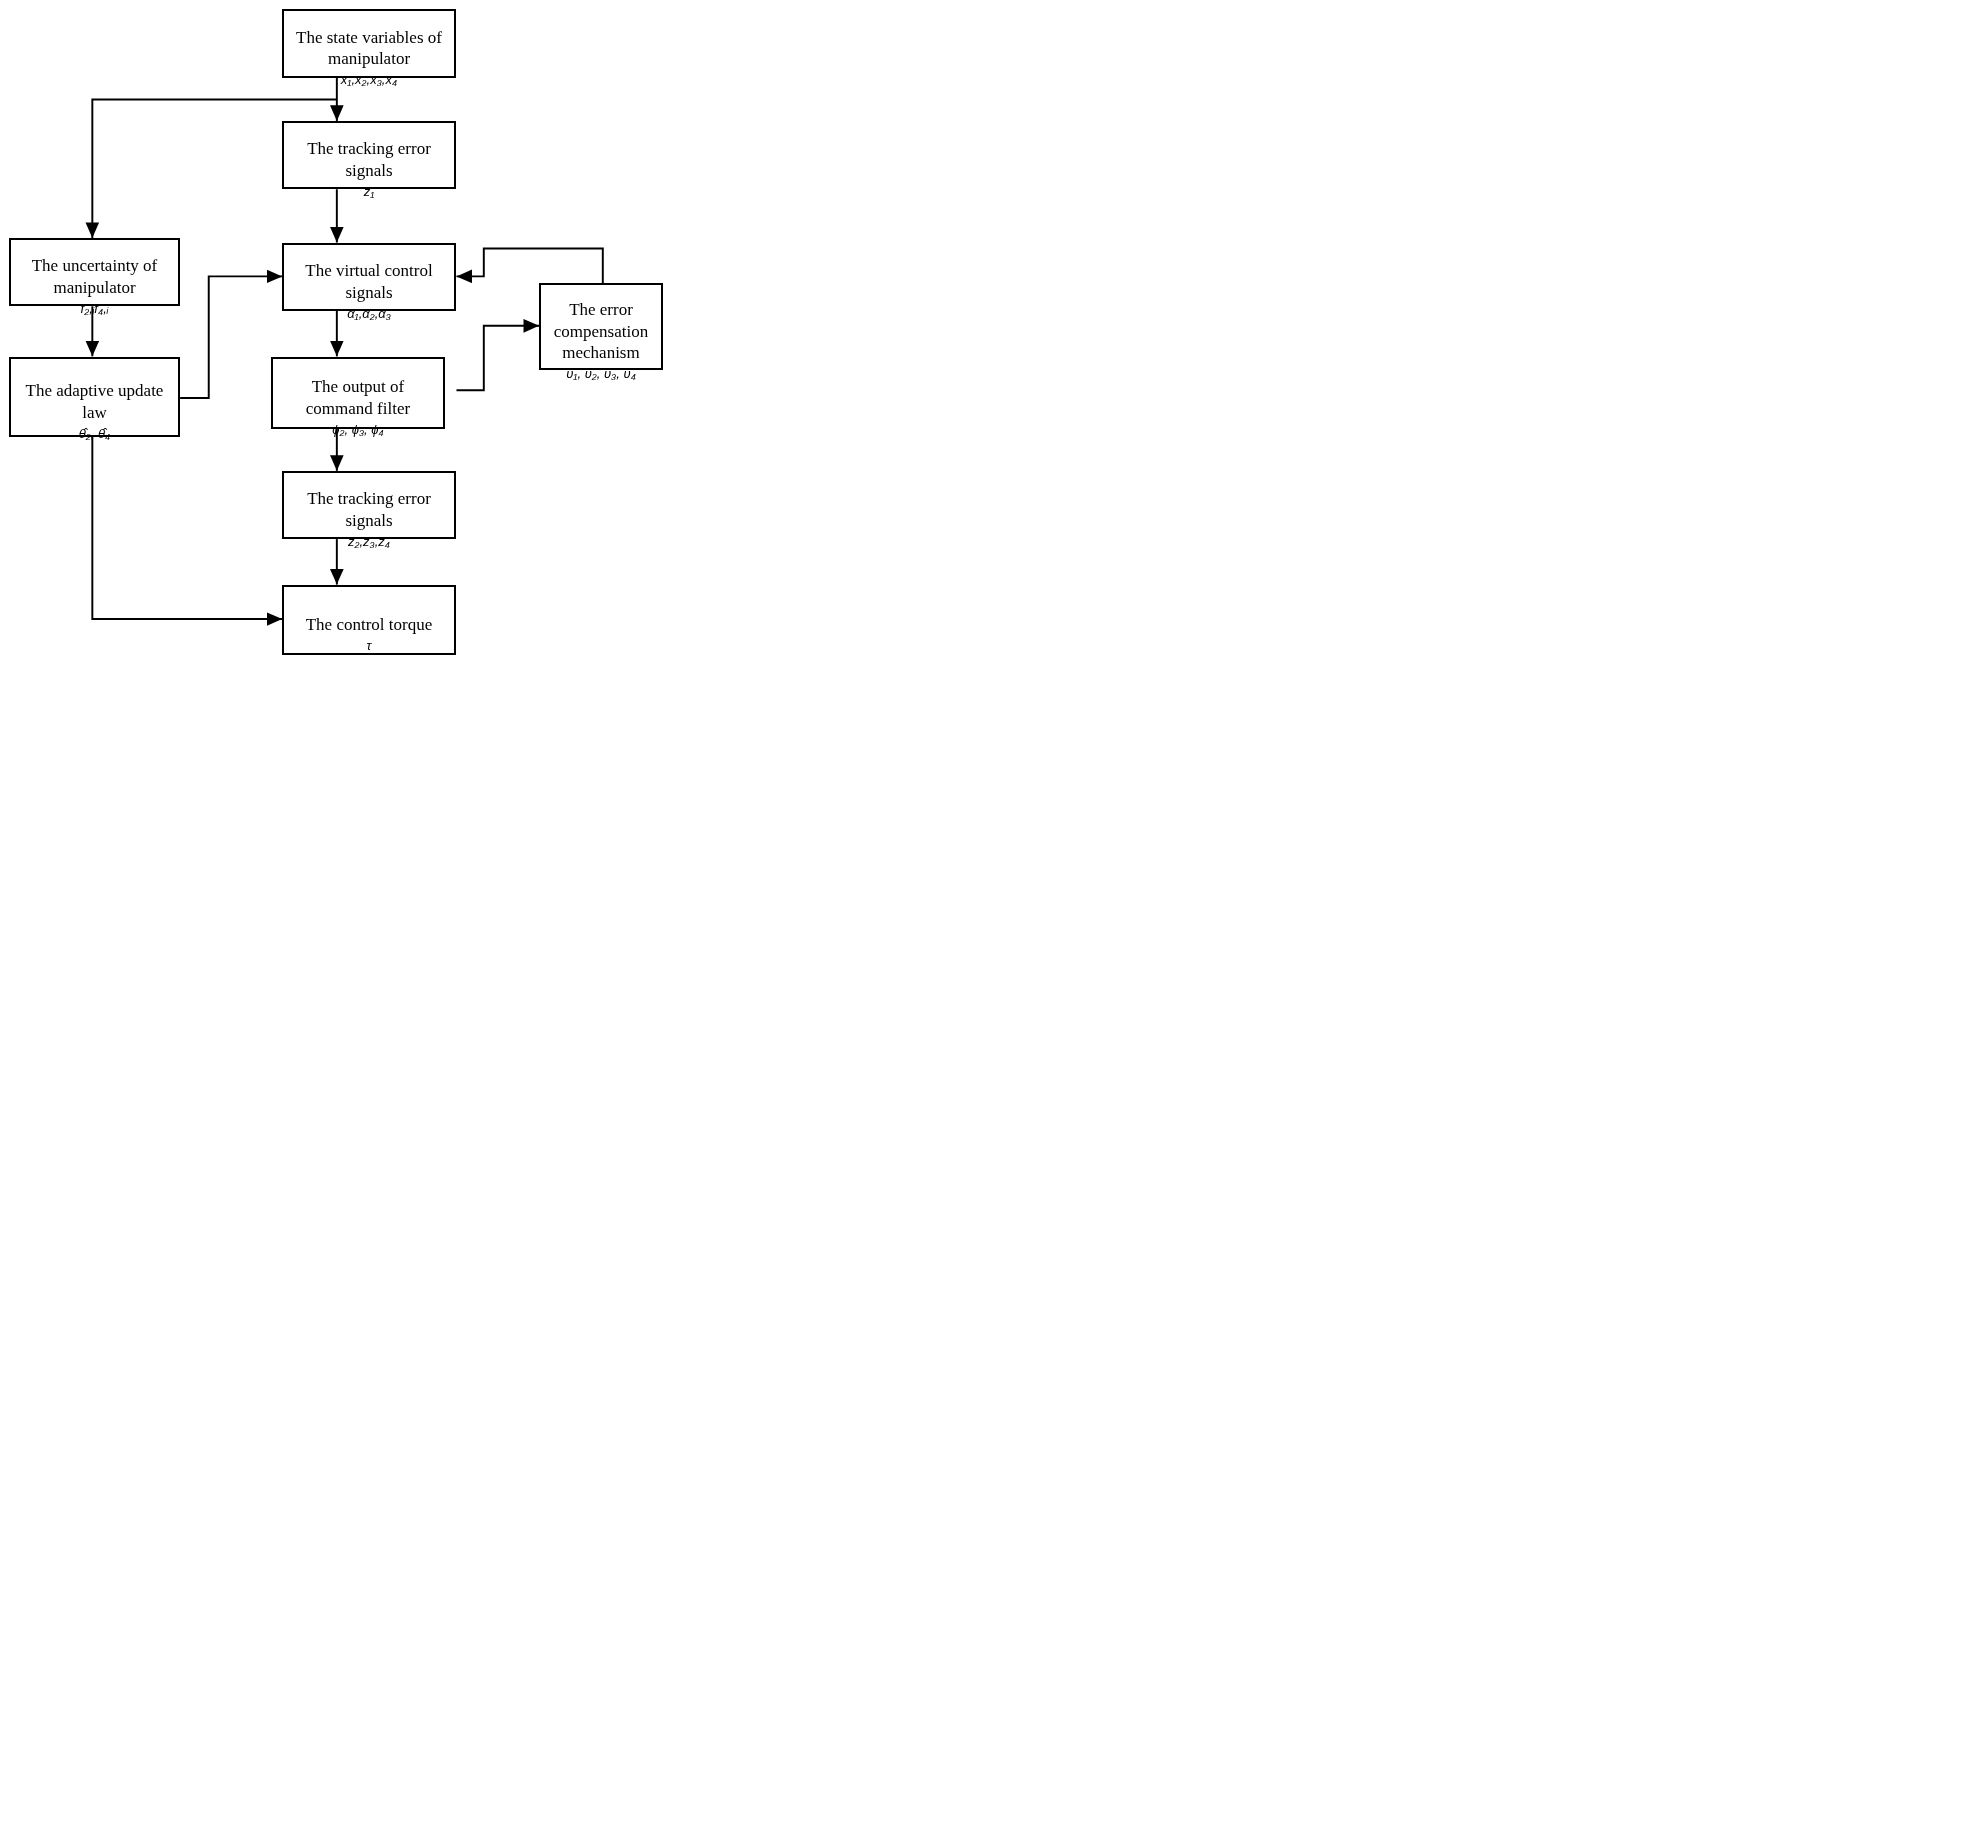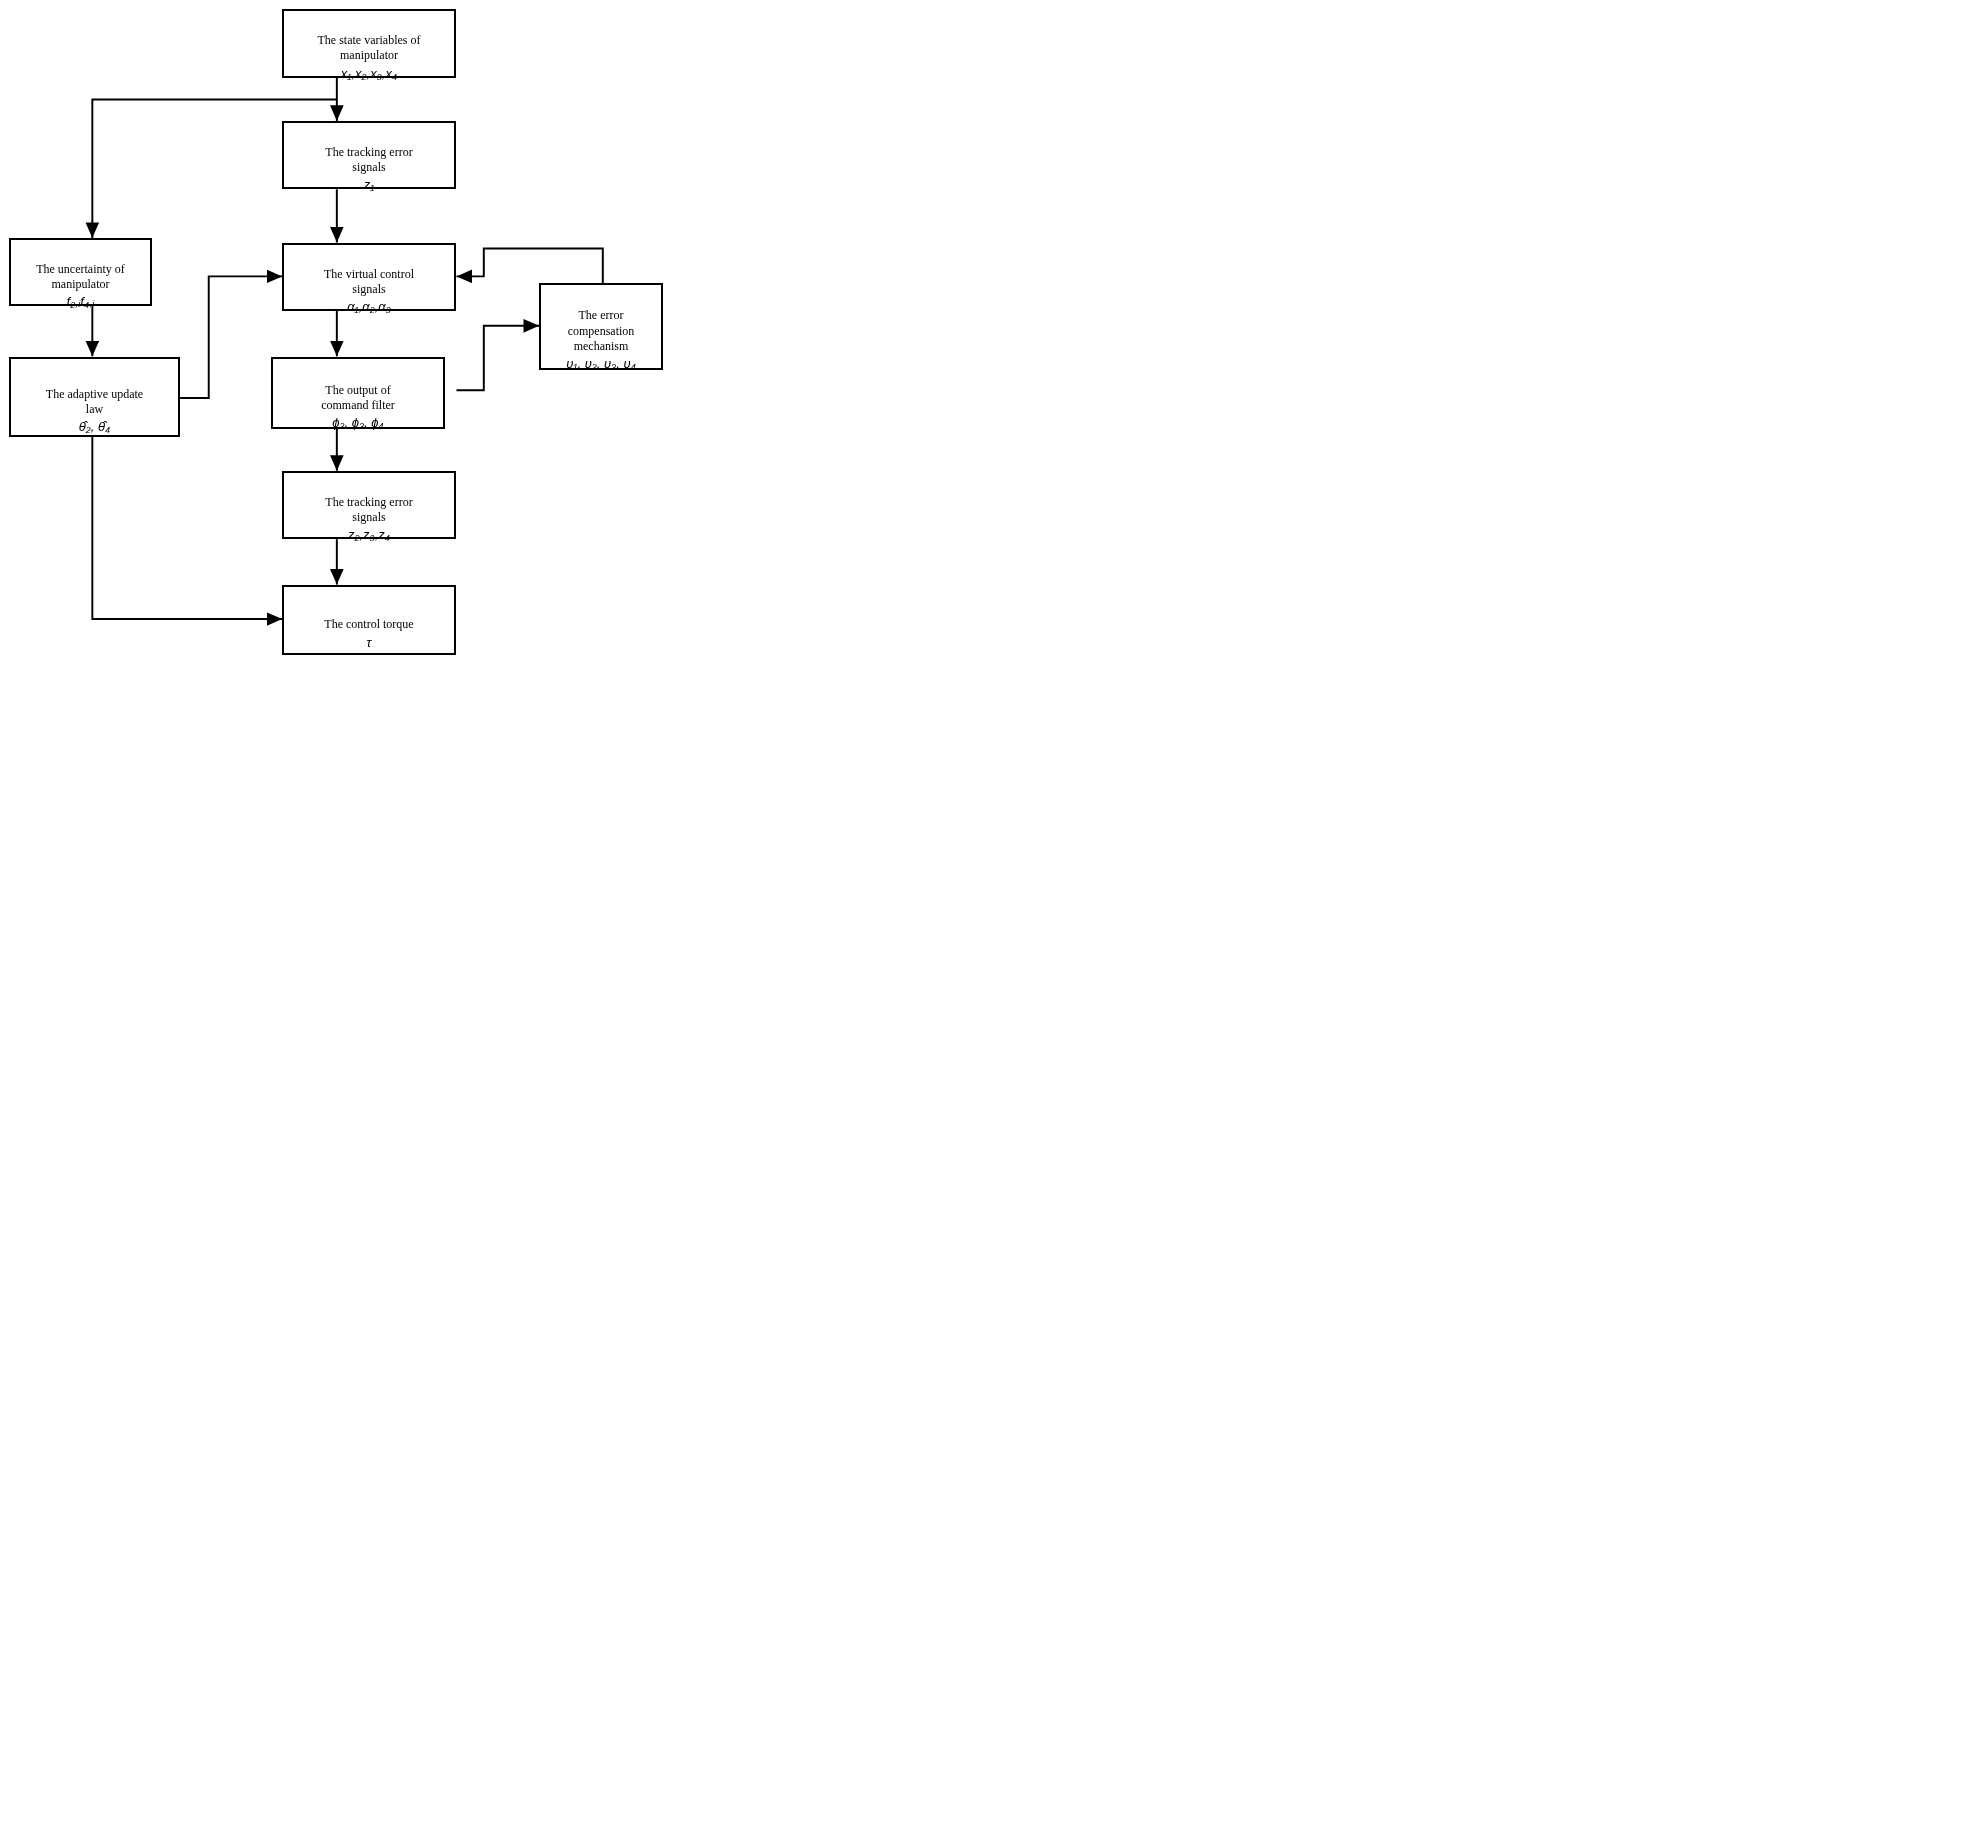--- a/index.html
+++ b/index.html
@@ -28,37 +28,37 @@
     border: 2px solid #000000;
     background: #ffffff;
     display: flex;
     flex-direction: column;
     align-items: center;
     justify-content: center;
     text-align: center;
     padding: 1.3px 3.9px;
   }
   .box-label {
-    font-size: 12px;
+    font-size: 17px;
     line-height: 1.28;
     white-space: pre-line;
     margin-top: 28px;
   }
   .box-math {
     font-size: 13px;
     line-height: 1.25;
     font-style: italic;
     font-family: Liberation Sans, sans-serif;
     margin-top: 2px;
   }
   
   .b-state       { left: 282px; top: 9px;  width: 174px; height: 69px; }
   .b-z1          { left: 282px; top: 121px; width: 174px; height: 68px; }
   .b-virtual     { left: 282px; top: 243px; width: 174px; height: 68px; }
-  .b-uncertainty { left: 9px;  top: 238px; width: 143px; height: 68px; align-items: center; }
+  .b-uncertainty { left: 9px;  top: 238px; width: 171px; height: 68px; align-items: center; }
   .b-adaptive    { left: 9px;  top: 357px; width: 171px; height: 80px; }
   .b-filter      { left: 271px; top: 357px; width: 174px; height: 72px; }
   .b-errorcomp   { left: 539px; top: 283px; width: 124px; height: 87px; }
   .b-z234        { left: 282px; top: 471px; width: 174px; height: 68px; }
   .b-torque      { left: 282px; top: 585px; width: 174px; height: 70px; }
 </style>
 </head>
 <body>
 
 <div class="canvas">

